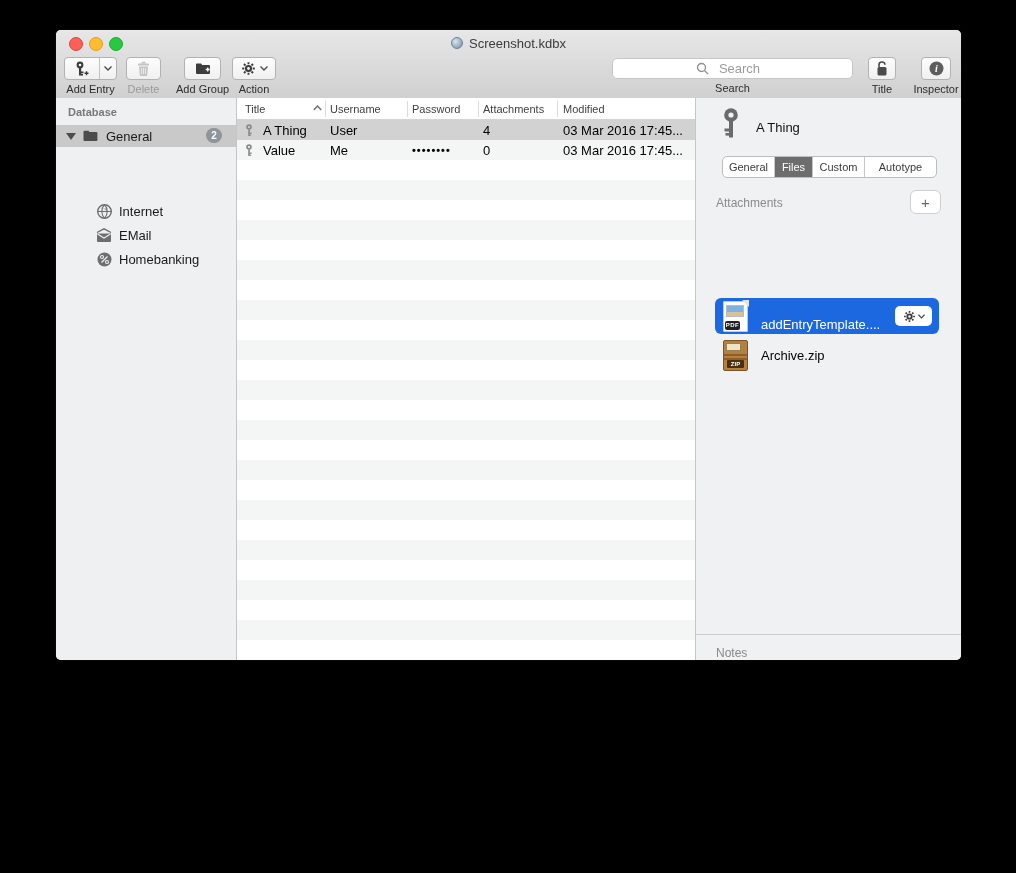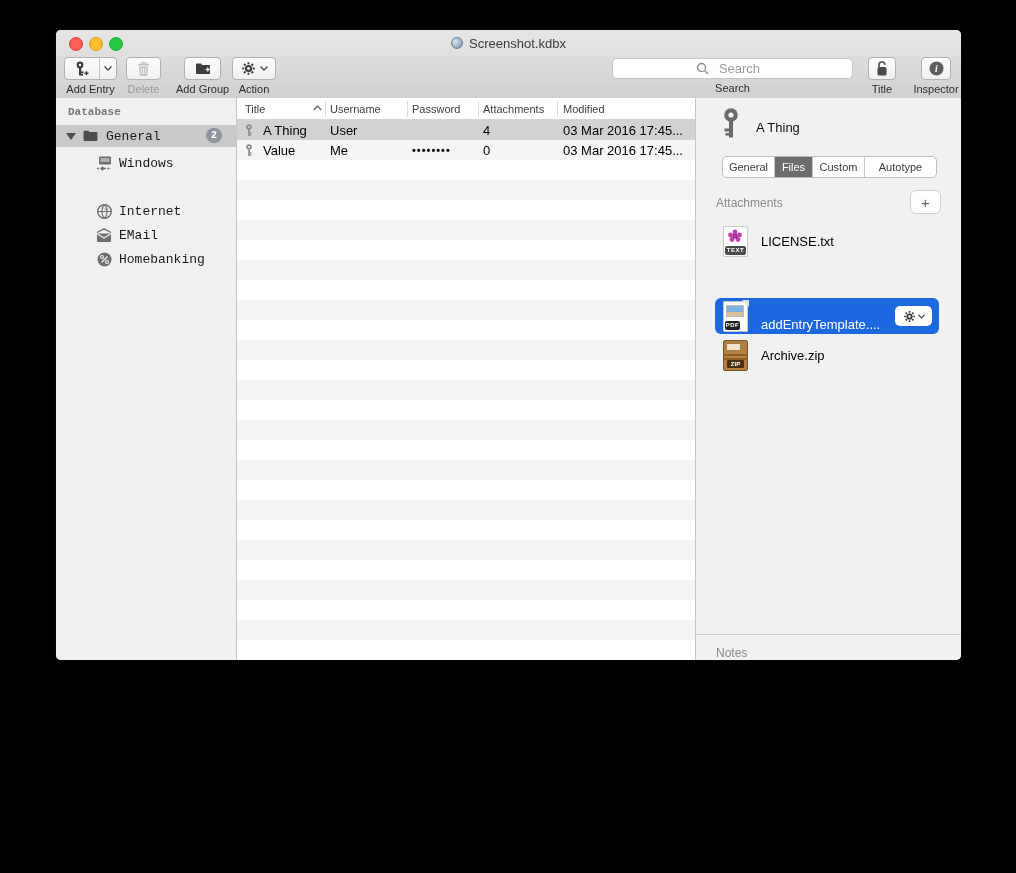--- a/index.html
+++ b/index.html
@@ -24,21 +24,21 @@
   .seg-r{width:17px;height:100%;display:flex;align-items:center;justify-content:center;}
   .search-wrap{position:absolute;left:548px;top:1px;width:241px;display:flex;flex-direction:column;align-items:center;}
   .search-field{position:relative;width:241px;height:21px;border:1px solid #c6c6c6;border-radius:5px;background:#fff;box-sizing:border-box;}
   .search-field input{position:absolute;inset:0;border:0;background:transparent;text-align:center;font-size:13px;color:#333;outline:none;padding-left:16px;font-family:"Liberation Sans",sans-serif;}
   .search-field input::placeholder{color:#9b9b9b;}
   .search-mag{position:absolute;left:calc(50% - 37px);top:3px;}
   .icon-btn-wrap{position:absolute;top:0;display:flex;flex-direction:column;align-items:center;}
   
   .main{position:absolute;left:0;top:68px;width:100%;height:694px;display:flex;}
   
-  .sidebar{position:relative;width:181px;height:100%;background:#eff0f1;border-right:1px solid #c6c6c6;box-sizing:border-box;flex:none;font-family:Liberation Mono, monospace;}
+  .sidebar{position:relative;width:181px;height:100%;background:#eff0f1;border-right:1px solid #c6c6c6;box-sizing:border-box;flex:none;}
   .sb-header{position:absolute;left:12px;top:8px;font-size:11px;font-weight:bold;color:#78787c;}
   .sb-row{position:absolute;left:0;width:100%;height:22px;display:flex;align-items:center;}
   .sb-row.selected{background:#c9c9c9;}
   .sb-row .tri{width:0;height:0;border-left:5px solid transparent;border-right:5px solid transparent;border-top:7px solid #4c4c4c;margin-left:10px;}
   .sb-row .sb-label{font-size:13px;color:#1a1a1a;margin-left:8px;}
   .sb-badge{position:absolute;right:14px;top:3px;min-width:16px;height:15px;border-radius:8px;background:#8f959c;color:#fff;font-size:10px;font-weight:bold;display:flex;align-items:center;justify-content:center;padding:0 4px;box-sizing:border-box;}
   .sb-child{position:absolute;left:0;width:100%;height:24px;display:flex;align-items:center;}
   .sb-child .sb-icon{margin-left:40px;width:16px;display:flex;justify-content:center;}
   .sb-child .sb-label{font-size:13px;color:#1a1a1a;margin-left:7px;}
   
@@ -218,31 +218,20 @@
         <span class="tri"></span>
         <span style="margin-left:7px;">
           <svg width="15" height="12" viewBox="0 0 15 12">
               <path d="M0.5 1.8 a1 1 0 0 1 1-1 h4 l1 1.3 h6.9 a1 1 0 0 1 1 1 v6.9 a1 1 0 0 1 -1 1 h-11.9 a1 1 0 0 1 -1-1 z" fill="#4c4c4c"></path>
             </svg>
         </span>
         <span class="sb-label">General</span>
         <span class="sb-badge">2</span>
       </div>
 
-      <div class="sb-child" style="top:53px;">
-        <span class="sb-icon">
-          <svg width="16" height="15" viewBox="0 0 16 15">
-              <rect x="3" y="0.5" width="12" height="8" rx="1" fill="#6e6e6e"></rect>
-              <path d="M4.5 3h9M4.5 5h9" stroke="#eff0f1" stroke-width="1.1"></path>
-              <path d="M1 12.5h4M8 12.5h7" stroke="#6e6e6e" stroke-width="1.3" stroke-dasharray="2 1.4"></path>
-              <path d="M6.5 10.5v4M4.8 12.5h3.4M5.3 11l2.4 3M7.7 11l-2.4 3" stroke="#6e6e6e" stroke-width="1"></path>
-            </svg>
-        </span>
-        <span class="sb-label">Windows</span>
-      </div>
       <div class="sb-child" style="top:101px;">
         <span class="sb-icon">
           <svg width="15" height="15" viewBox="0 0 15 15">
               <circle cx="7.5" cy="7.5" r="6.8" fill="none" stroke="#6e6e6e" stroke-width="1.4"></circle>
               <path d="M7.5 0.7 a10 10 0 0 0 0 13.6 M7.5 0.7 a10 10 0 0 1 0 13.6 M1 7.5h13" fill="none" stroke="#6e6e6e" stroke-width="1.1"></path>
               <path d="M3.5 2.5 q2.5 3 6.5 1.5 q-1 3.5 2 4.5" fill="#6e6e6e" stroke="none" opacity="0.55"></path>
             </svg>
         </span>
         <span class="sb-label">Internet</span>
       </div>
@@ -345,39 +334,20 @@
       <div class="segctl">
         <div class="seg" style="width:52px;">General</div>
         <div class="seg selected" style="width:38px;">Files</div>
         <div class="seg" style="width:52px;">Custom</div>
         <div class="seg" style="width:71px;">Autotype</div>
       </div>
 
       <div class="att-label">Attachments</div>
       <div class="plus-btn">+</div>
 
-      <div class="file-row" style="top:124px;">
-        <div class="ficon">
-          <div class="page"></div>
-            <div class="fold"></div>
-          <svg class="flower" viewBox="0 0 16 14">
-              <g fill="#c33fb0">
-                <circle cx="8" cy="3" r="2.4"></circle>
-                <circle cx="3.5" cy="6" r="2.4"></circle>
-                <circle cx="12.5" cy="6" r="2.4"></circle>
-                <circle cx="5" cy="10.5" r="2.4"></circle>
-                <circle cx="11" cy="10.5" r="2.4"></circle>
-                <circle cx="8" cy="7" r="2.6" fill="#8e2b84"></circle>
-              </g>
-              <circle cx="8" cy="7" r="1" fill="#f2c"></circle>
-            </svg>
-          <div class="fbadge">TEXT</div>
-        </div>
-        <span class="fname">LICENSE.txt</span>
-      </div>
 
 
       <div class="file-row selected" style="top:200px;background:#1c68e0;">
         <div class="ficon">
           <div class="page"></div>
             <div class="fold"></div>
           <div class="pdf-art"></div>
           <div class="fbadge" style="right:8px;background:#222;">PDF</div>
         </div>
         <span class="fname" style="max-width:125px;overflow:hidden;margin-top:16px;">addEntryTemplate....</span>

